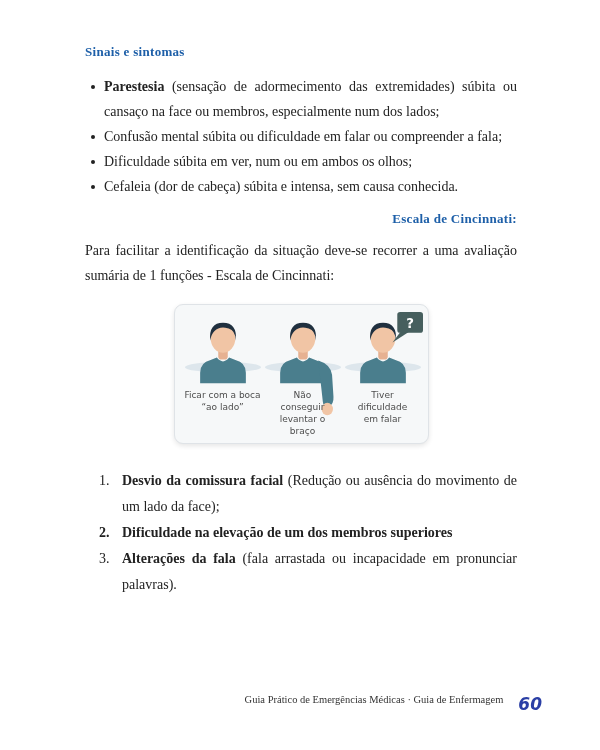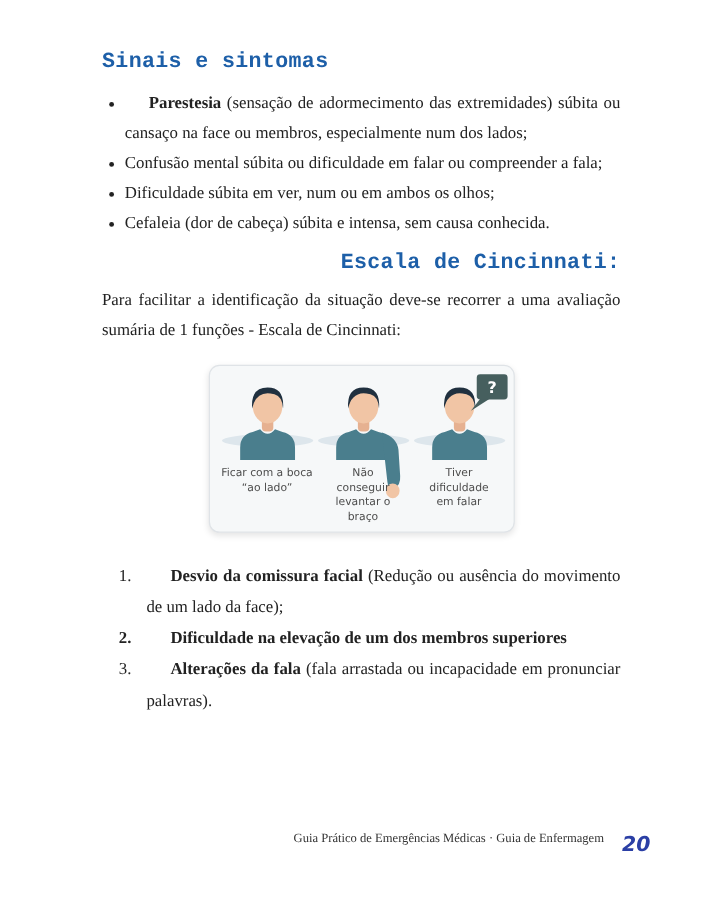--- a/index.html
+++ b/index.html
@@ -8,24 +8,24 @@
     background:#ffffff;
     font-family:"Liberation Serif", serif;
     color:#222222;
     position:relative;
     overflow:hidden;
   }
   .content{padding:40px 83px 0 85px;}
 
   
   .hand-heading{
-    font-family:Liberation Mono, monospace;
+    font-family:Liberation Serif, serif;
     font-weight:700;
     color:var(--heading-blue);
-    font-size:18px;
+    font-size:13px;
     line-height:24px;
     letter-spacing:.3px;
     margin:0;
   }
   h2.hand-heading{margin-top:8px;text-align:right;}
 
   
   .bullet-list{margin:10px 0 0 0;padding:0;list-style:none;}
   .bullet-list li{
     position:relative;
@@ -35,21 +35,21 @@
     text-align:justify;
   }
   .bullet-list li::before{
     content:"";
     position:absolute;
     left:6px;top:10.5px;
     width:4px;height:4px;
     border-radius:50%;
     background:#222;
   }
-  .bullet-list b, .num-text b{font-weight:700;margin-left:20px;}
+  .bullet-list b, .num-text b{font-weight:700;}
 
   
   .intro-par{
     margin:7px 0 0 0;
     font-size:14px;
     line-height:25px;
     text-align:justify;
   }
 
   
@@ -195,14 +195,14 @@
       <div class="num-item">
         <span class="num">3.</span>
         <span class="num-text"><b>Alterações da fala</b> (fala arrastada ou incapacidade em pronunciar palavras).</span>
       </div>
     </div>
 
 </div>
 
 <div class="footer">
   <span class="footer-text">Guia Prático de Emergências Médicas · Guia de Enfermagem</span>
-  <span class="page-num">20</span>
+  <span class="page-num">60</span>
 </div>
 
 </body></html>

